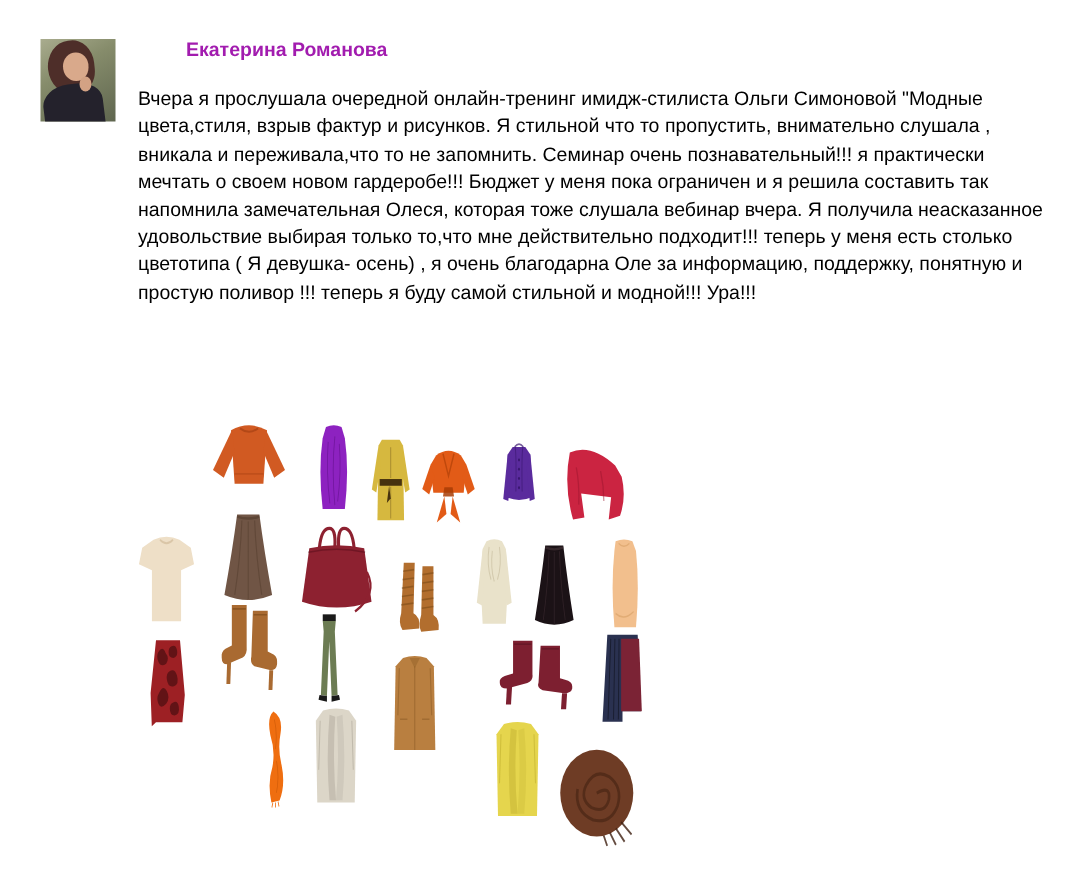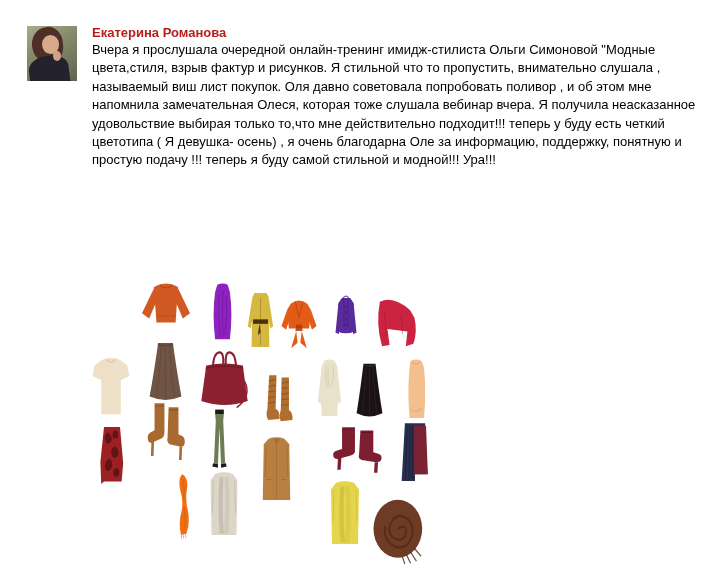--- a/index.html
+++ b/index.html
@@ -45,21 +45,21 @@
   
   .author{
     position:absolute;left:92px;top:25px;
     font-size:13px;font-weight:bold;
     text-decoration:none;
     cursor:pointer;
     white-space:nowrap;
   }
   
   .text{
-    position:absolute;left:92px;top:41px;
+    position:absolute;left:92px;top:57px;
     font-size:13px;
     line-height:18.4px;
     letter-spacing:0px;
   }
   .tline{white-space:pre;height:18.4px;}
   
   .collage{
     position:absolute;left:84px;top:272px;width:360px;height:298px;
     cursor:pointer;
   }
@@ -71,30 +71,31 @@
 
 <div id="page">
 
   <div class="avatar">
     <div class="hair"></div>
     <div class="face"></div>
     <div class="body"></div>
     <div class="hand"></div>
   </div>
 
-  <a class="author" style="color: #b91c1c;">Екатерина Романова</a>
+  <a class="author" style="color: #a21caf; margin-left: 32px;">Екатерина Романова</a>
 
   <div class="text" id="post-text" style="color: rgb(0, 0, 0);">
       <div class="tline">Вчера я прослушала очередной онлайн-тренинг имидж-стилиста Ольги Симоновой "Модные</div>
       <div class="tline">цвета,стиля, взрыв фактур и рисунков. Я стильной что то пропустить, внимательно слушала ,</div>
-      <div class="tline">называемый виш лист покупок. Оля давно советовала попробовать поливор , и об этом мне</div>
+      <div class="tline">вникала и переживала,что то не запомнить. Семинар очень познавательный!!! я практически</div>
+      <div class="tline">мечтать о своем новом гардеробе!!! Бюджет у меня пока ограничен и я решила составить так</div>
       <div class="tline">напомнила замечательная Олеся, которая тоже слушала вебинар вчера. Я получила неасказанное</div>
-      <div class="tline">удовольствие выбирая только то,что мне действительно подходит!!! теперь у буду есть четкий</div>
+      <div class="tline">удовольствие выбирая только то,что мне действительно подходит!!! теперь у меня есть столько</div>
       <div class="tline">цветотипа ( Я девушка- осень) , я очень благодарна Оле за информацию, поддержку, понятную и</div>
-      <div class="tline">простую подачу !!! теперь я буду самой стильной и модной!!! Ура!!!</div>
+      <div class="tline">простую поливор !!! теперь я буду самой стильной и модной!!! Ура!!!</div>
     </div>
 
   <div class="collage" id="collage">
       <svg viewBox="0 0 100 100" preserveAspectRatio="none" class="citem" style="left: 52px; top: 3px; width: 60px; height: 66px; --c1: #d15a22; --c2: #9e3c10;">
         <use href="#sym-sweater" xlink:href="#sym-sweater"></use>
       </svg>
       <svg viewBox="0 0 100 100" preserveAspectRatio="none" class="citem" style="left: 120px; top: 9px; width: 37px; height: 62px; --c1: #8d22c0; --c2: #5e0f87;">
         <use href="#sym-drape-top" xlink:href="#sym-drape-top"></use>
       </svg>
       <svg viewBox="0 0 100 100" preserveAspectRatio="none" class="citem" style="left: 158px; top: 16px; width: 37px; height: 64px; --c1: #d6b83f; --c2: #46320f;">

